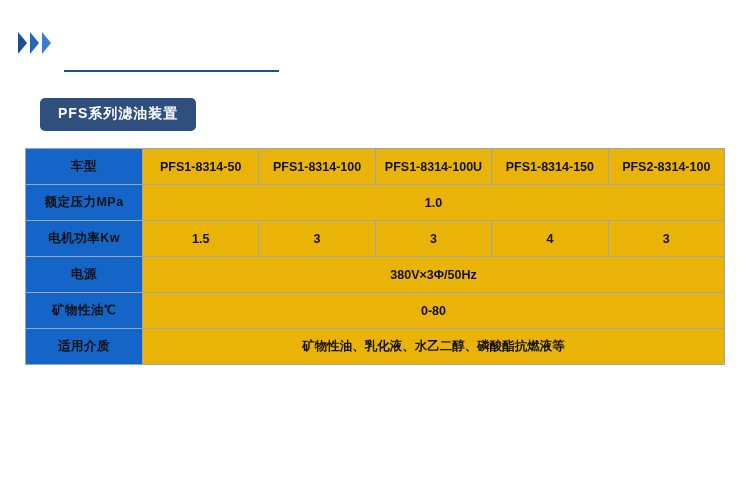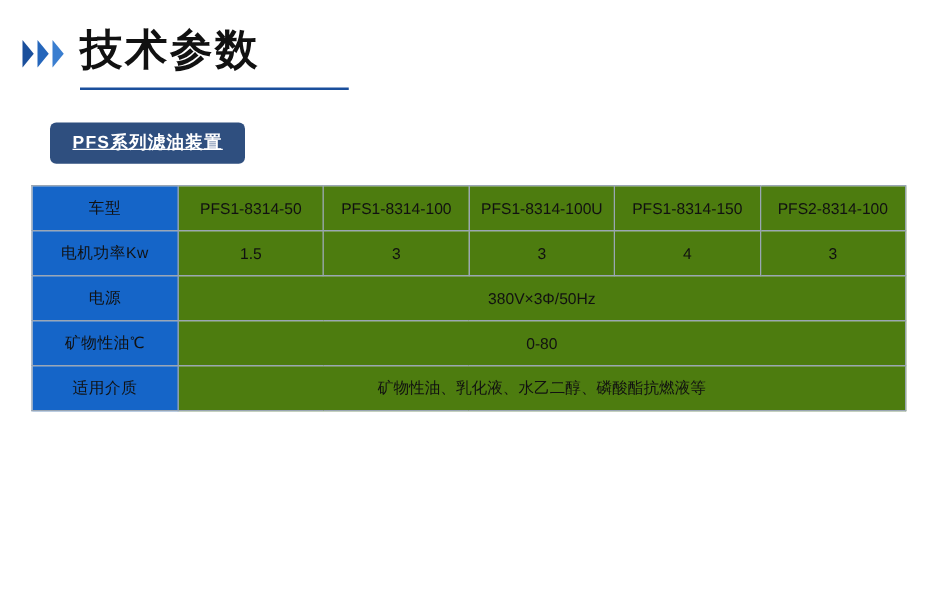--- a/index.html
+++ b/index.html
@@ -70,21 +70,20 @@
     left: 40px;
     top: 98px;
     background: #2f4f7f;
     color: #ffffff;
     font-size: 14px;
     font-weight: bold;
     padding: 7px 18px 8px 18px;
     border-radius: 5px;
     letter-spacing: 1px;
     white-space: nowrap;
-    text-decoration: underline;
   }
 
   
   .table-wrap {
     position: absolute;
     left: 25px;
     top: 148px;
     width: 700px;
   }
   table.spec {
@@ -93,60 +92,64 @@
     table-layout: fixed;
   }
   table.spec td {
     border: 1px solid #9aa6b4;
     font-size: 12.5px;
     text-align: center;
     vertical-align: middle;
     height: 31px;
     padding: 2px 3px;
     color: #111;
+    font-weight: bold;
   }
   td.rowhead {
     width: 110px;
     background: #1565c8;
     color: #ffffff;
     font-size: 13px;
     font-weight: normal;
     letter-spacing: 0.5px;
   }
   td.val {
-    background: #4d7c0f;
+    background: #eab308;
   }
 </style>
 </head>
 <body>
 
 <div class="page">
 
   <div class="header">
     <div class="chevrons">
       <span class="chev c1"></span>
       <span class="chev c2"></span>
       <span class="chev c3"></span>
     </div>
-    <div class="header-title">技术参数</div>
     <div class="header-rule"></div>
   </div>
 
   <div class="pill">PFS系列滤油装置</div>
 
   <div class="table-wrap">
     <table class="spec">
       <tbody>
           <tr>
             <td class="rowhead">车型</td>
             <td class="val">PFS1-8314-50</td>
             <td class="val">PFS1-8314-100</td>
             <td class="val">PFS1-8314-100U</td>
             <td class="val">PFS1-8314-150</td>
             <td class="val">PFS2-8314-100</td>
+          </tr>
+          <tr>
+            <td class="rowhead">额定压力MPa</td>
+            <td class="val" colspan="5">1.0</td>
           </tr>
           <tr>
             <td class="rowhead">电机功率Kw</td>
             <td class="val">1.5</td>
             <td class="val">3</td>
             <td class="val">3</td>
             <td class="val">4</td>
             <td class="val">3</td>
           </tr>
           <tr>

